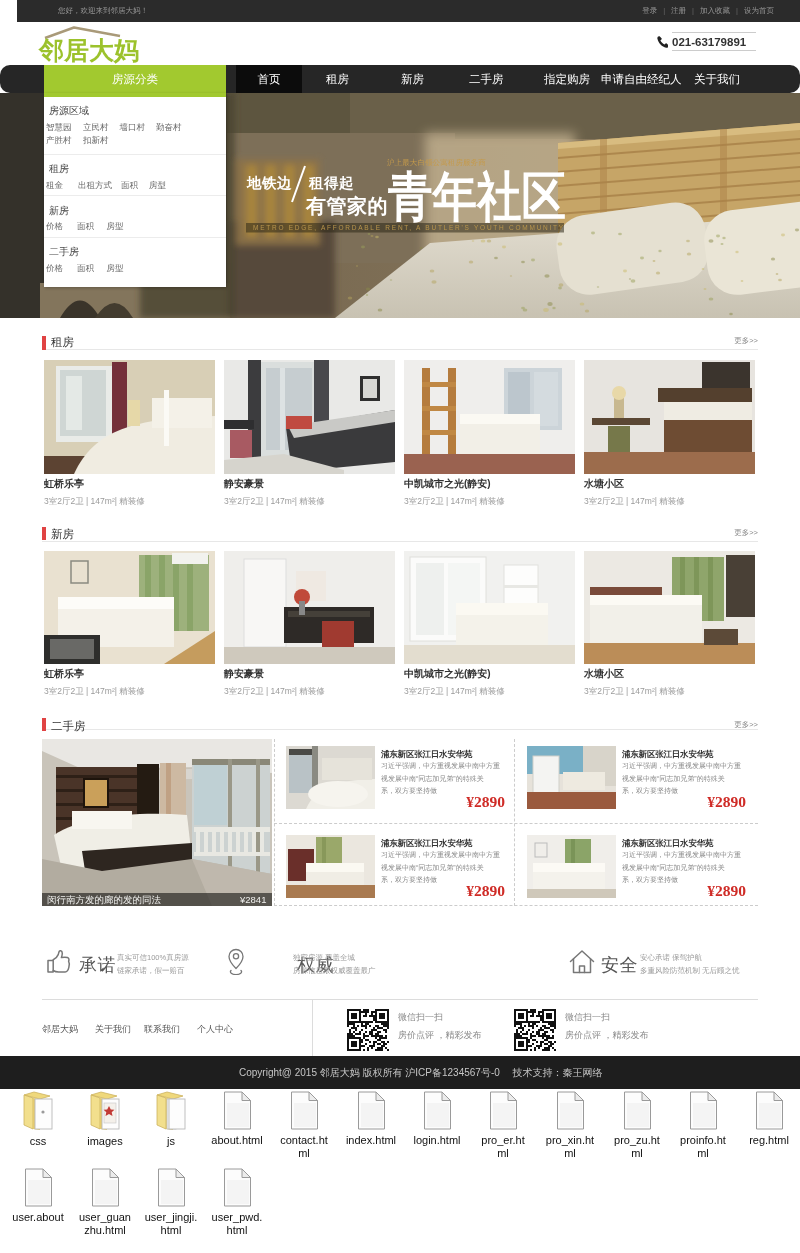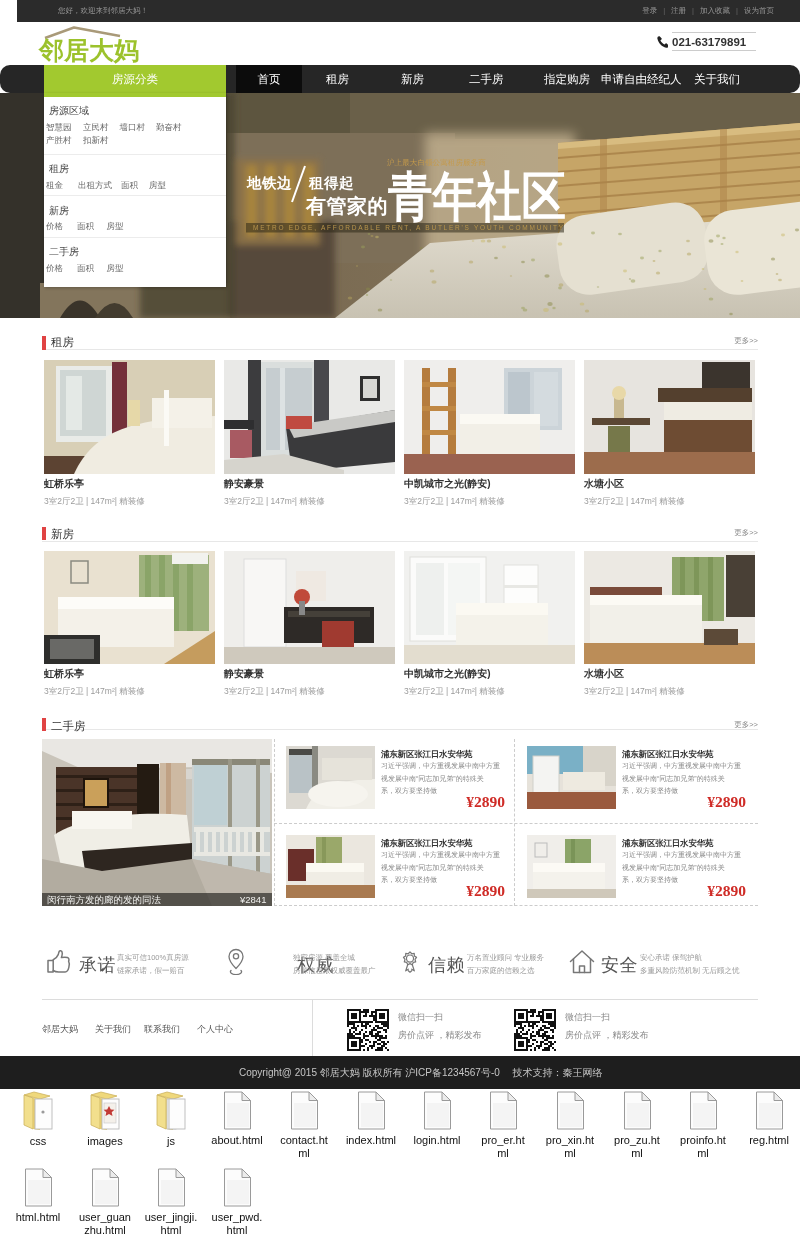--- a/index.html
+++ b/index.html
@@ -522,29 +522,20 @@
 <div class="feat" style="left:227px;width:180px;">
 <span class="ic"><svg width="18" height="27" viewBox="0 0 18 27" fill="none" stroke="#777" stroke-width="1.3" stroke-linejoin="round" stroke-linecap="round">
 <path d="M9 1.5 a7 7 0 0 1 7 7 c0 5 -7 12 -7 12 c0 0 -7 -7 -7 -12 a7 7 0 0 1 7 -7 z"></path>
 <circle cx="9" cy="8.2" r="2.6"></circle>
 <path d="M4 22.5 a5.6 2.8 0 1 0 10 0"></path>
 </svg></span>
 <span class="ft" style="left:26px;margin-left:44px;">权威</span>
 <span class="fs" style="left:66px;">独家房源 覆盖全城<br>房源信息最权威覆盖最广</span>
 </div>
 
-<div class="feat" style="left:400px;width:180px;">
-<span class="ic"><svg width="20" height="28" viewBox="0 0 26 30" fill="none" stroke="#777" stroke-width="1.6" stroke-linejoin="round" stroke-linecap="round">
-<path d="M13.0 1.9 L15.3 4.3 L18.5 3.9 L18.7 7.2 L21.5 9.0 L19.5 11.6 L20.4 14.8 L17.2 15.6 L15.9 18.6 L13.0 17.1 L10.1 18.6 L8.8 15.6 L5.6 14.8 L6.5 11.6 L4.5 9.0 L7.3 7.2 L7.5 3.9 L10.7 4.3 Z"></path>
-<circle cx="13" cy="10.5" r="4.6"></circle>
-<path d="M10 18.5 l-2.6 8 l3.4 -2.2 M16 18.5 l2.6 8 l-3.4 -2.2 M10.8 26.3 l2.2 2 l2.2 -2"></path>
-</svg></span>
-<span class="ft" style="left:28px;">信赖</span>
-<span class="fs" style="left:67px;">万名置业顾问 专业服务<br>百万家庭的信赖之选</span>
-</div>
 
 <div class="feat" style="left:568px;width:180px;">
 <span class="ic"><svg width="28" height="28" viewBox="0 0 28 28" fill="none" stroke="#777" stroke-width="1.5" stroke-linejoin="round" stroke-linecap="round">
 <path d="M2.5 13.5 L14 3 L25.5 13.5"></path>
 <path d="M5.5 11 v13.5 h17 v-13.5"></path>
 <path d="M11.5 24.5 v-6.5 h5 v6.5"></path>
 </svg></span>
 <span class="ft" style="left:33px;">安全</span>
 <span class="fs" style="left:72px;">安心承诺 保驾护航<br>多重风险防范机制 无后顾之忧</span>
 </div>
@@ -952,21 +943,21 @@
 <div class="ficon" style="left:736px;top:1090px;"><svg width="29" height="40" viewBox="0 0 29 40">
 <path d="M1.5 2 h17.5 l8.5 8.5 v28.5 h-26 z" fill="#fcfcfc" stroke="#9a9a9a" stroke-width="1"></path>
 <path d="M19 2 l8.5 8.5 h-8.5 z" fill="#ececec" stroke="#9a9a9a" stroke-width="1"></path>
 <rect x="4" y="13" width="22" height="24" fill="#f4f4f4"></rect>
 </svg><div class="lbl">reg.html</div></div>
 
 <div class="ficon" style="left:5px;top:1167px;"><svg width="29" height="40" viewBox="0 0 29 40">
 <path d="M1.5 2 h17.5 l8.5 8.5 v28.5 h-26 z" fill="#fcfcfc" stroke="#9a9a9a" stroke-width="1"></path>
 <path d="M19 2 l8.5 8.5 h-8.5 z" fill="#ececec" stroke="#9a9a9a" stroke-width="1"></path>
 <rect x="4" y="13" width="22" height="24" fill="#f4f4f4"></rect>
-</svg><div class="lbl">html.html</div></div>
+</svg><div class="lbl">user.about</div></div>
 
 <div class="ficon" style="left:72px;top:1167px;"><svg width="29" height="40" viewBox="0 0 29 40">
 <path d="M1.5 2 h17.5 l8.5 8.5 v28.5 h-26 z" fill="#fcfcfc" stroke="#9a9a9a" stroke-width="1"></path>
 <path d="M19 2 l8.5 8.5 h-8.5 z" fill="#ececec" stroke="#9a9a9a" stroke-width="1"></path>
 <rect x="4" y="13" width="22" height="24" fill="#f4f4f4"></rect>
 </svg><div class="lbl">user_guan<br>zhu.html</div></div>
 
 <div class="ficon" style="left:138px;top:1167px;"><svg width="29" height="40" viewBox="0 0 29 40">
 <path d="M1.5 2 h17.5 l8.5 8.5 v28.5 h-26 z" fill="#fcfcfc" stroke="#9a9a9a" stroke-width="1"></path>
 <path d="M19 2 l8.5 8.5 h-8.5 z" fill="#ececec" stroke="#9a9a9a" stroke-width="1"></path>

